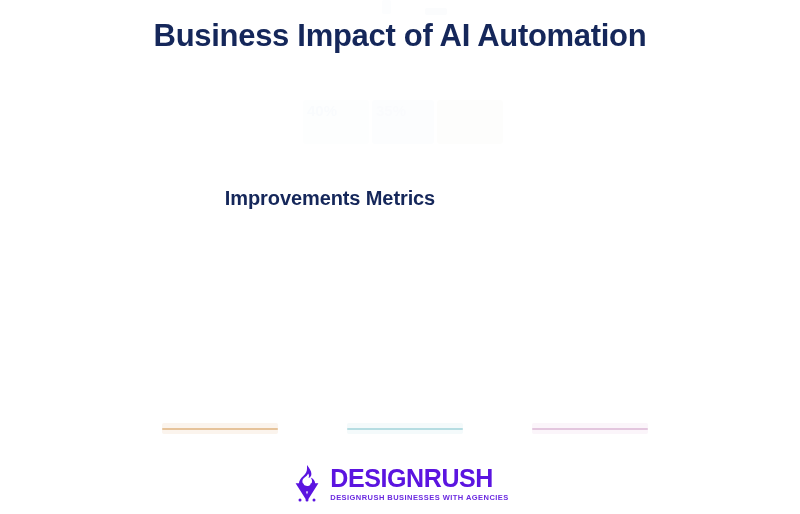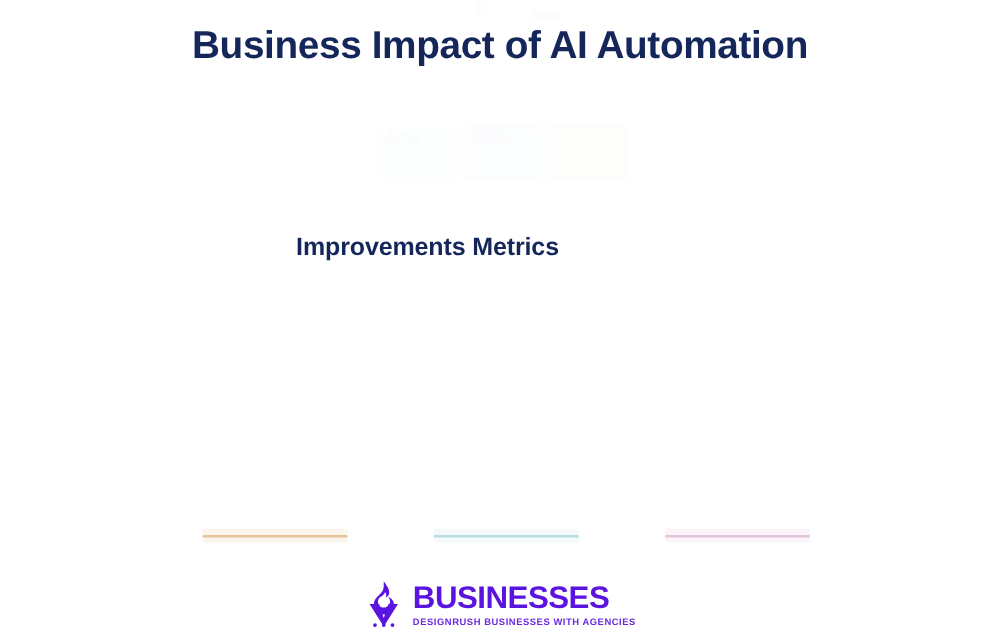--- a/index.html
+++ b/index.html
@@ -93,21 +93,21 @@
   .kpi-ghost.k2 { left: 372px; width: 62px; background: #fcfdfe; }
   .kpi-ghost.k3 { left: 437px; width: 66px; background: #fdfdfc; }
   .kpi-ghost.k1 .ghost-value { color: #f9fbfd; }
   .kpi-ghost.k2 .ghost-value { color: #fafbfd; }
   .kpi-ghost.k3 .ghost-value { color: #fcfcfa; }
 
   
   .section-heading {
     position: absolute;
     top: 184px;
-    left: 12px;
+    left: 0;
     width: 660px;
     text-align: center;
     font-size: 20px;
     font-weight: bold;
     letter-spacing: -0.1px;
     color: #15275a;
     line-height: 28px;
     white-space: nowrap;
   }
 
@@ -280,20 +280,20 @@
 
           <path d="M4.6 20.2 L12.2 20.2 L16.0 31.4 L19.8 20.2 L27.4 20.2 L16.0 38.2 Z" fill="#5b14e0"></path>
 
           <circle cx="9.0" cy="37.0" r="1.5" fill="#5b14e0"></circle>
           <circle cx="16.0" cy="37.0" r="1.5" fill="#5b14e0"></circle>
           <circle cx="23.0" cy="37.0" r="1.5" fill="#5b14e0"></circle>
         </svg>
       </div>
 
       <div class="logo-text-block">
-        <div class="logo-wordmark">BUSINESSES</div>
+        <div class="logo-wordmark">DESIGNRUSH</div>
         <div class="logo-tagline">DESIGNRUSH BUSINESSES WITH AGENCIES</div>
       </div>
 
     </div>
   </div>
 
 </div>
 
 </body></html>

